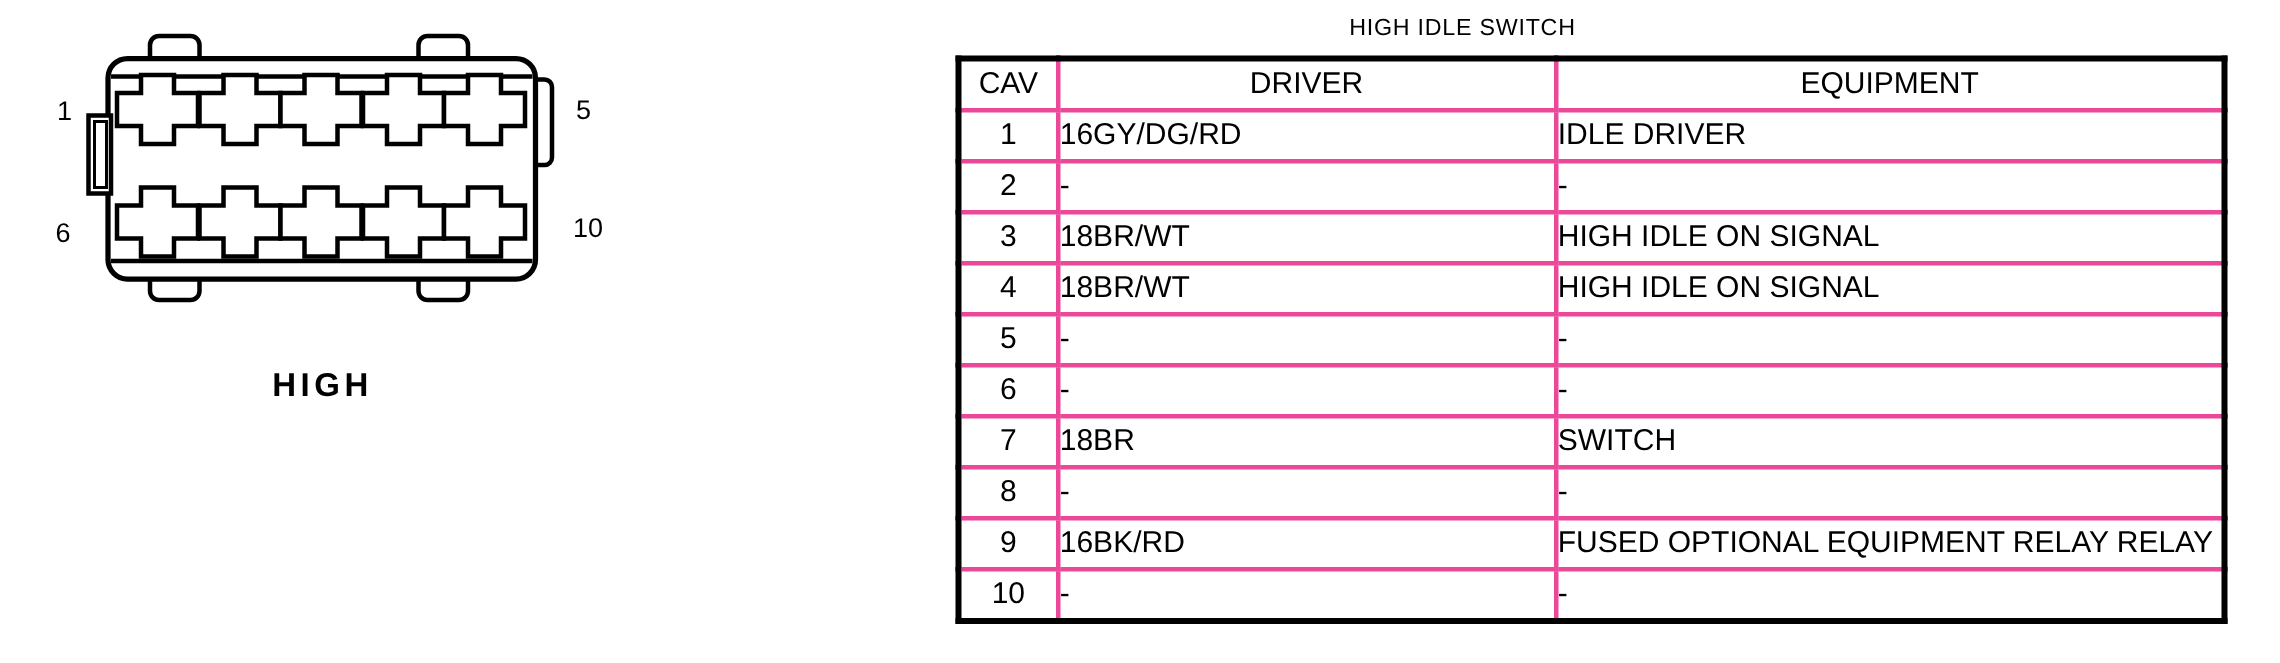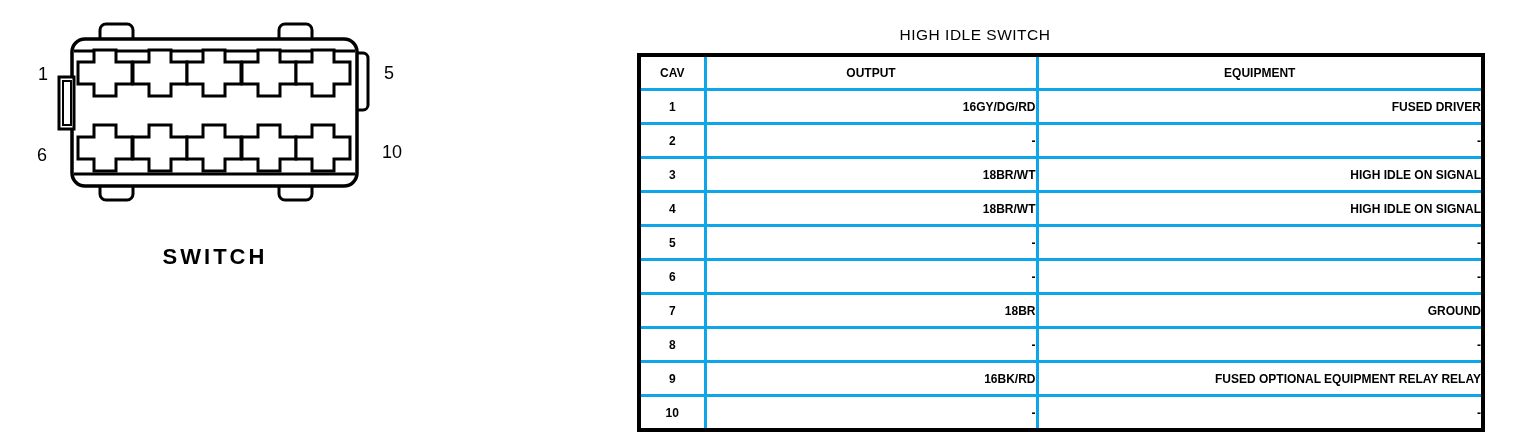--- a/index.html
+++ b/index.html
@@ -31,47 +31,47 @@
     font-weight: bold;
     font-size: 22px;
     letter-spacing: 3px;
     line-height: 31px;
   }
 
   
   .table-wrap {
     position: absolute;
     left: 637px;
-    top: 26px;
+    top: 10px;
     width: 676px;
   }
   .table-title {
     text-align: center;
     font-size: 15.5px;
     letter-spacing: 0.5px;
     margin: 0 0 9px 0;
   }
   table.pinout {
     border-collapse: collapse;
     width: 844px;
     table-layout: fixed;
     border: 4px solid #000;
   }
   table.pinout th, table.pinout td {
-    border: 3px solid #0ea5e9;
+    border: 3px solid #ec4899;
     height: 31px;
-    font-size: 12px;
-    font-weight: bold;
+    font-size: 20px;
+    font-weight: normal;
     padding: 0;
     overflow: hidden;
     white-space: nowrap;
   }
   table.pinout th { text-align: center; }
   td.c-cav { text-align: center; }
-  td.c-circuit, td.c-function { text-align: right; padding-left: 9px; }
+  td.c-circuit, td.c-function { text-align: left; padding-left: 9px; }
 </style>
 </head>
 <body>
 
 <div class="connector-fig">
   <svg width="470" height="215" viewBox="0 0 470 215" fill="none" stroke="#000000">
 
     <g stroke-width="3" fill="#ffffff">
       <rect x="100" y="24" width="33" height="20" rx="6"></rect>
       <rect x="279" y="24" width="33" height="20" rx="6"></rect>
@@ -107,45 +107,45 @@
 
     <g fill="#000000" stroke="none" font-family="Liberation Sans, sans-serif" font-size="18">
       <text x="38" y="80">1</text>
       <text x="384" y="79">5</text>
       <text x="37" y="161">6</text>
       <text x="382" y="158">10</text>
     </g>
   </svg>
 
   <div class="connector-name">
-    <div>SWITCH</div>
+    <div>HIGH</div>
   </div>
 </div>
 
 <div class="table-wrap">
   <div class="table-title">HIGH IDLE SWITCH</div>
 
   <table class="pinout">
     <colgroup>
       <col style="width:66px">
       <col style="width:332px">
       <col style="width:446px">
     </colgroup>
     <thead>
       <tr>
         <th>CAV</th>
-        <th>OUTPUT</th>
+        <th>DRIVER</th>
         <th>EQUIPMENT</th>
       </tr>
     </thead>
     <tbody>
       <tr>
         <td class="c-cav">1</td>
         <td class="c-circuit">16GY/DG/RD</td>
-        <td class="c-function">FUSED DRIVER</td>
+        <td class="c-function">IDLE DRIVER</td>
       </tr>
       <tr>
         <td class="c-cav">2</td>
         <td class="c-circuit">-</td>
         <td class="c-function">-</td>
       </tr>
       <tr>
         <td class="c-cav">3</td>
         <td class="c-circuit">18BR/WT</td>
         <td class="c-function">HIGH IDLE ON SIGNAL</td>
@@ -161,21 +161,21 @@
         <td class="c-function">-</td>
       </tr>
       <tr>
         <td class="c-cav">6</td>
         <td class="c-circuit">-</td>
         <td class="c-function">-</td>
       </tr>
       <tr>
         <td class="c-cav">7</td>
         <td class="c-circuit">18BR</td>
-        <td class="c-function">GROUND</td>
+        <td class="c-function">SWITCH</td>
       </tr>
       <tr>
         <td class="c-cav">8</td>
         <td class="c-circuit">-</td>
         <td class="c-function">-</td>
       </tr>
       <tr>
         <td class="c-cav">9</td>
         <td class="c-circuit">16BK/RD</td>
         <td class="c-function">FUSED OPTIONAL EQUIPMENT RELAY RELAY</td>

